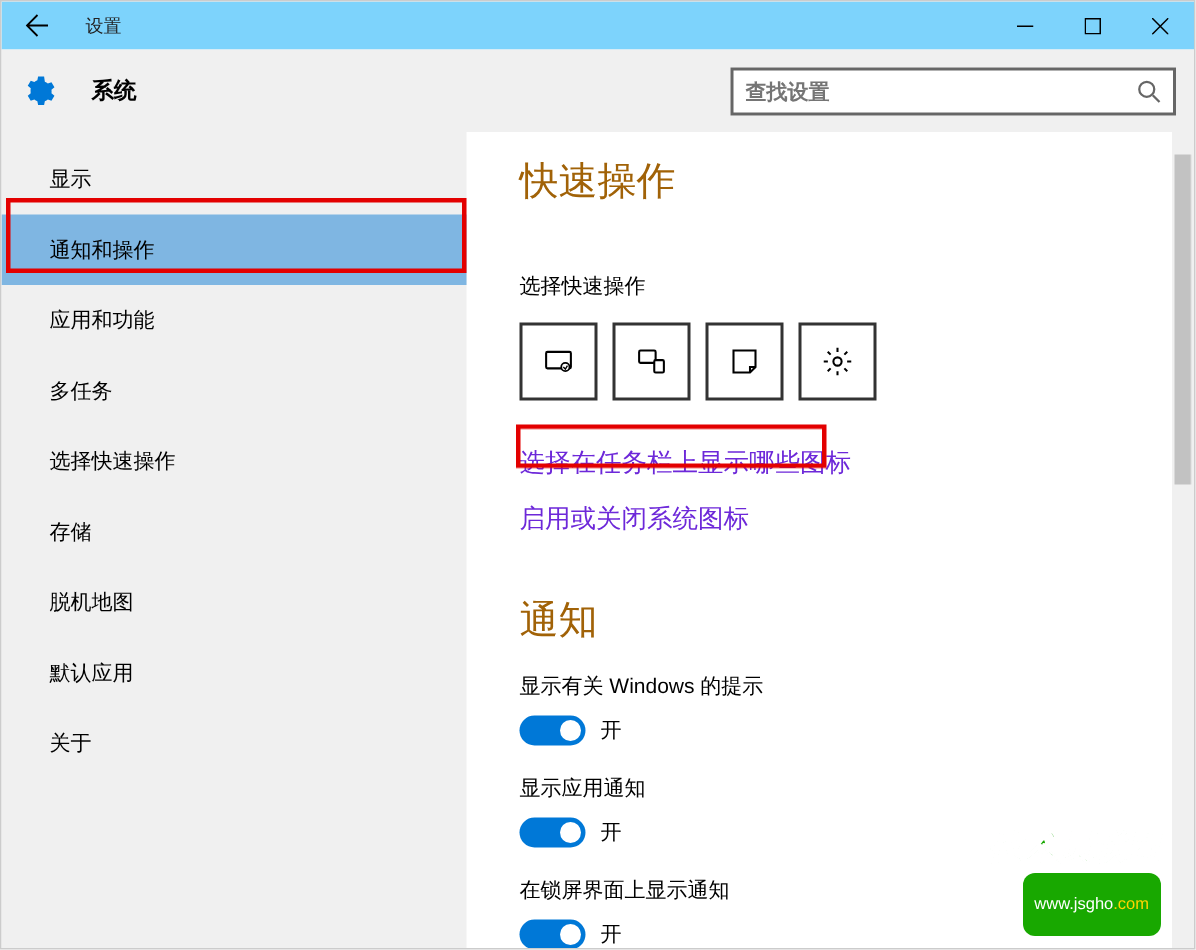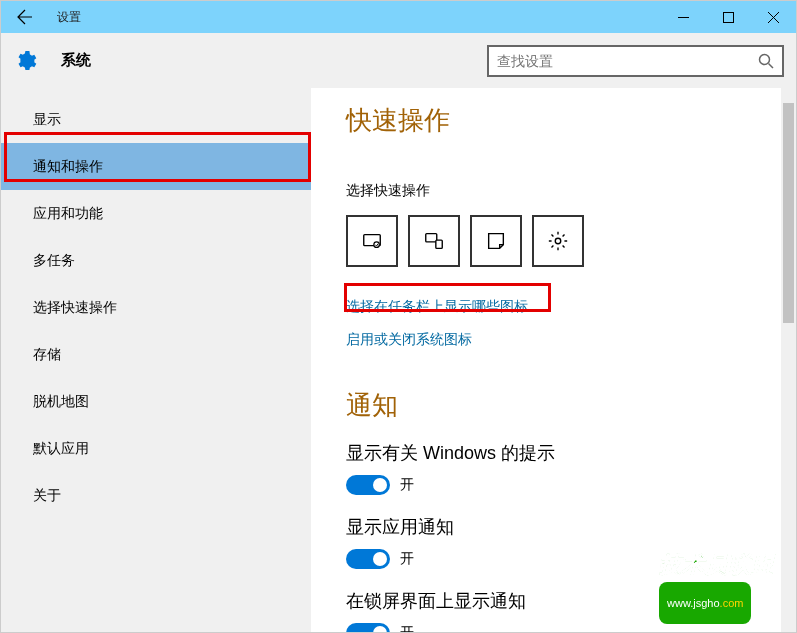--- a/index.html
+++ b/index.html
@@ -8,45 +8,45 @@
 .back-btn { width: 48px; height: 32px; display: flex; align-items: center; justify-content: center; cursor: pointer; }
 .back-btn svg { width: 16px; height: 16px; }
 .title { font-size: 12px; margin-left: 8px; color: #222; }
 .win-controls { margin-left: auto; display: flex; }
 .win-btn { width: 45px; height: 32px; display: flex; align-items: center; justify-content: center; cursor: pointer; }
 .win-btn svg { width: 11px; height: 11px; }
 .header { height: 55px; background: #f0f0f0; display: flex; align-items: center; padding: 0 12px; }
 .gear-icon { width: 24px; height: 24px; color: #0078d7; }
 .header-title { font-size: 15px; font-weight: 600; margin-left: 24px; color: #000; }
 .search-box { margin-left: auto; width: 297px; height: 32px; border: 2px solid #666; display: flex; align-items: center; padding: 0 8px; background: #fff; }
-.search-box input { border: none; outline: none; flex: 1; font-size: 14px; color: #1d4ed8; background: transparent; }
+.search-box input { border: none; outline: none; flex: 1; font-size: 14px; color: #1d4ed8; background: transparent; font-weight: bold; }
 .search-icon { width: 16px; height: 16px; color: #555; }
 .body-area { display: flex; height: calc(100% - 87px); }
 .sidebar { width: 310px; background: #f0f0f0; padding-top: 8px; position: relative; }
 .sidebar-item { height: 47px; display: flex; align-items: center; padding-left: 32px; font-size: 14px; color: #000; cursor: pointer; position: relative; }
 .sidebar-item.selected { background: #7fb6e2; }
 .red-box { position: absolute; border: 3px solid #e30000; pointer-events: none; }
 .red-box-sidebar { left: 3px; top: 131px; width: 307px; height: 50px; }
 .content { flex: 1; padding: 15px 30px 0 35px; overflow-y: auto; position: relative; }
 .section-title { font-size: 26px; font-weight: 400; color: #a16207; margin-bottom: 18px; }
 .section-sub { font-size: 14px; color: #000; margin-bottom: 15px; margin-top: 44px; }
 .quick-tiles { display: flex; gap: 10px; margin-bottom: 30px; }
 .tile { width: 52px; height: 52px; border: 2px solid #333; display: flex; align-items: center; justify-content: center; cursor: pointer; }
 .tile svg { width: 22px; height: 22px; }
-.link { color: #0369a1; font-size: 14px; cursor: pointer; display: inline-block; margin-bottom: 14px; }
+.link { color: #6d28d9; font-size: 17px; cursor: pointer; display: inline-block; margin-bottom: 14px; }
 .red-box-link { left: 343px; top: 282px; width: 207px; height: 29px; }
 .toggle-group { margin-bottom: 20px; }
-.toggle-label { font-size: 18px; color: #000; margin-bottom: 10px; }
+.toggle-label { font-size: 14px; color: #000; margin-bottom: 10px; }
 .toggle-row { display: flex; align-items: center; gap: 10px; }
 .toggle { width: 44px; height: 20px; background: #0078d7; border-radius: 10px; position: relative; cursor: pointer; }
 .toggle::after { content: ""; position: absolute; right: 3px; top: 3px; width: 14px; height: 14px; background: #fff; border-radius: 50%; }
 .toggle-state { font-size: 14px; color: #000; }
 .scrollbar { position: absolute; right: 0; top: 87px; width: 15px; height: calc(100% - 87px); background: #f0f0f0; }
 .scrollbar-thumb { position: absolute; left: 2px; top: 15px; width: 11px; height: 220px; background: #c2c2c2; }
-.watermark { position: absolute; right: 22px; bottom: 8px; text-align: left; pointer-events: none; }
+.watermark { position: absolute; right: 22px; bottom: 8px; text-align: right; pointer-events: none; }
 .wm-main { font-size: 22px; font-weight: 900; font-style: italic; color: #18a800; -webkit-text-stroke: 1px #fff; text-shadow: 1px 1px 0 #fff; letter-spacing: 1px; }
 .wm-url { font-size: 11px; background: #18a800; color: #fff; border-radius: 8px; padding: 15px 8px; margin-top: 2px; display: inline-block; }
 .wm-url .com { color: #ffd400; }
 </style>
 </head>
 <body>
 
 <div class="titlebar">
   <div class="back-btn">
     <svg viewBox="0 0 16 16">

